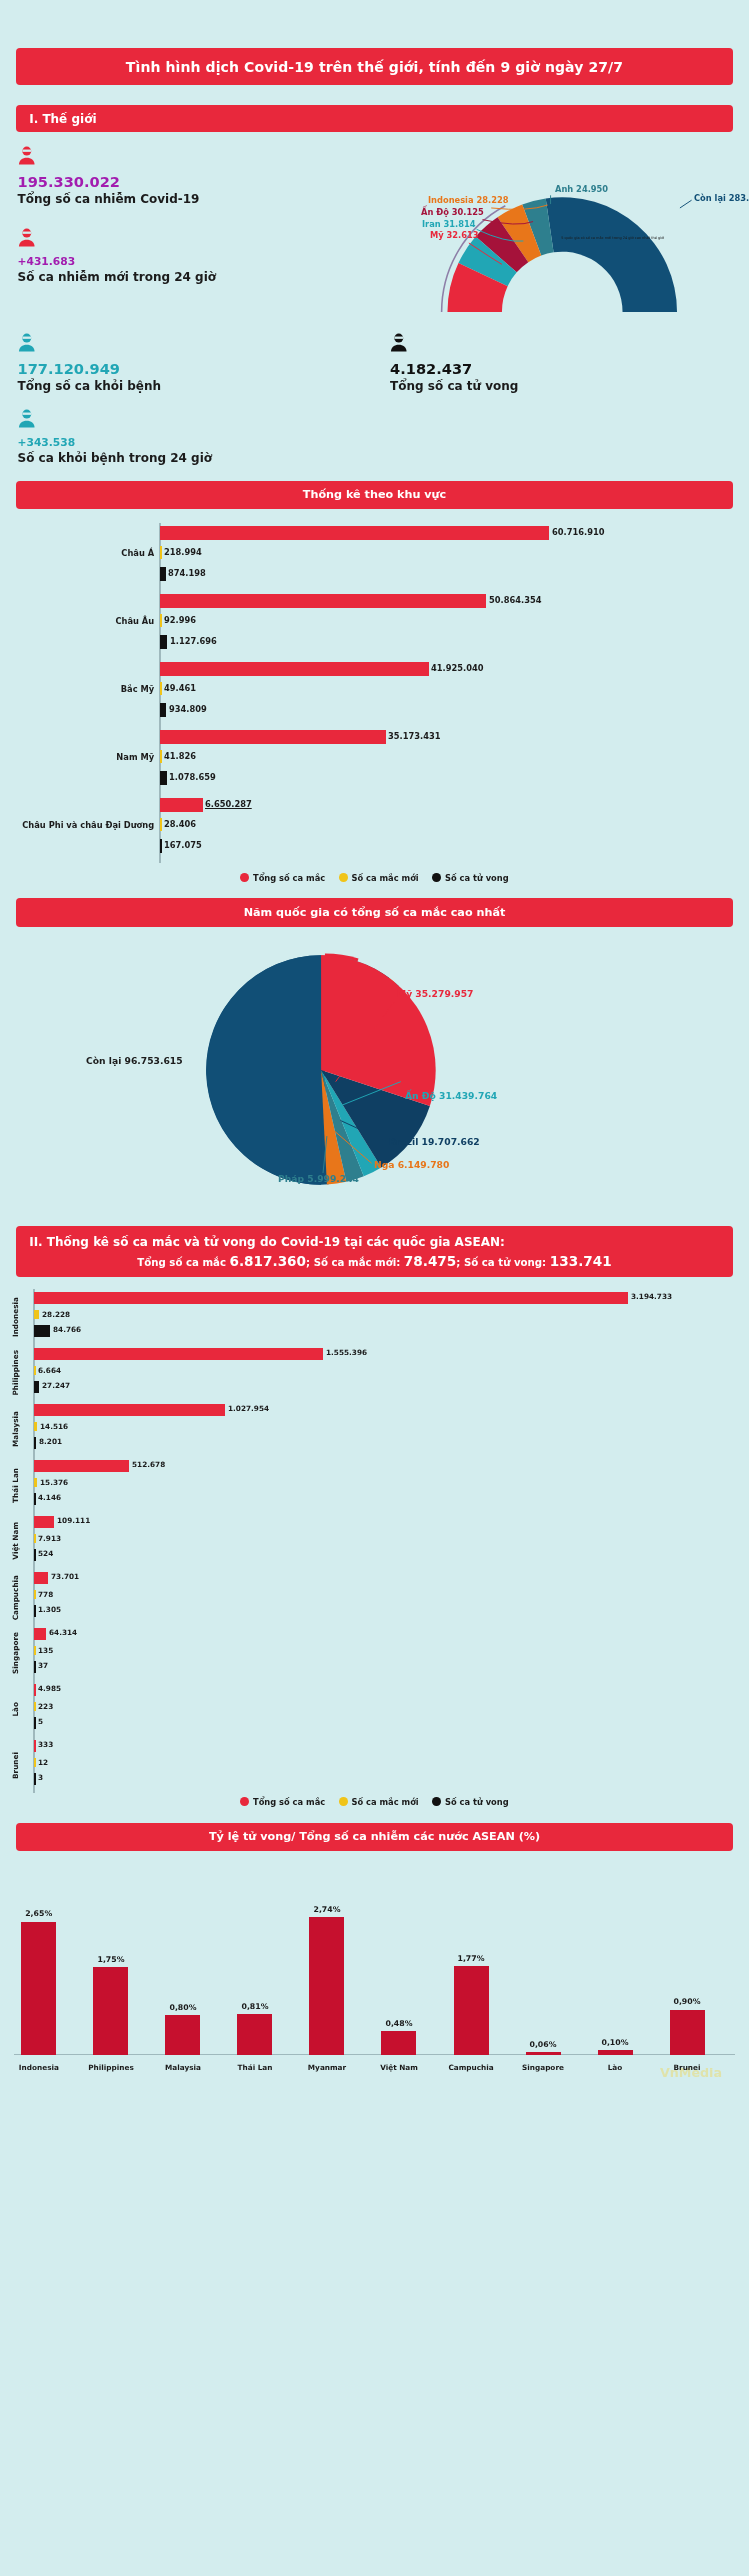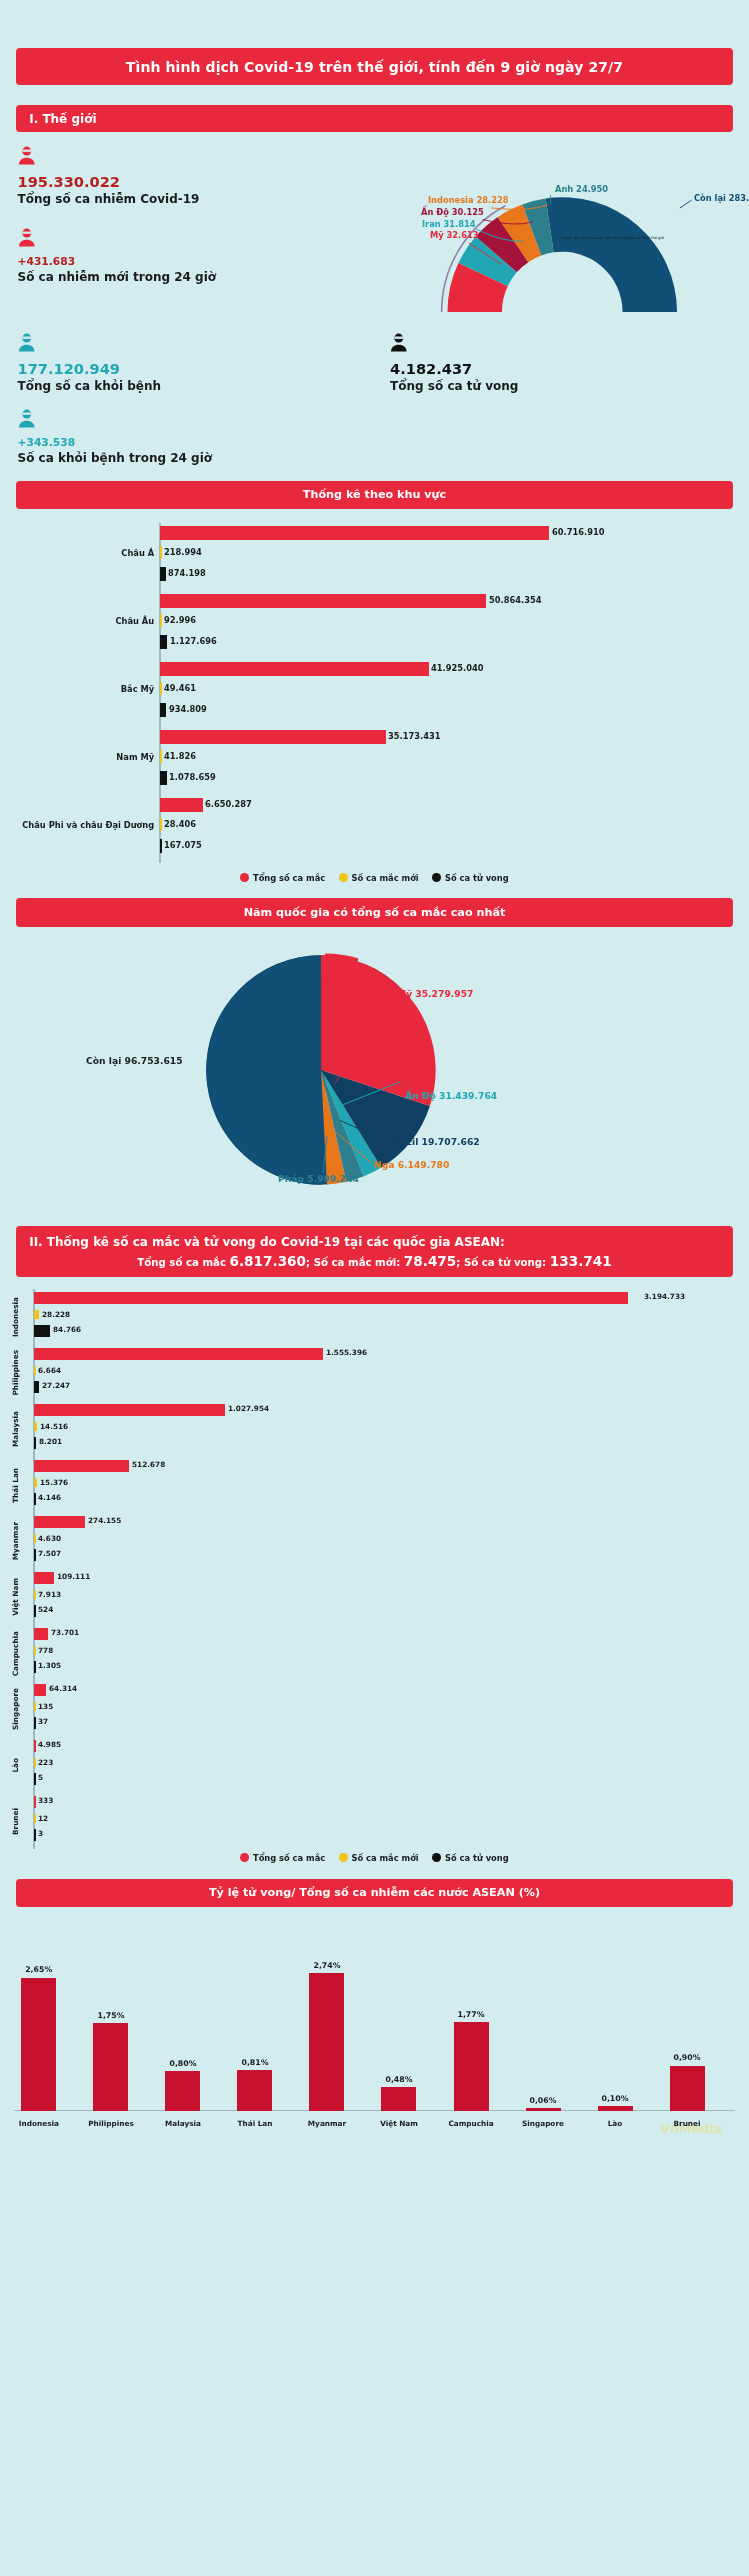--- a/index.html
+++ b/index.html
@@ -26,21 +26,21 @@
   .asean-banner .big { font-size:13.6px; font-weight:700; }
 
   
   .stats-wrap { position:relative; padding: 13.6px 0 0 0; }
   .stat { padding-left:17.5px; }
   .stat .icon { display:block; margin-bottom:4.9px; }
   .stat .num { font-weight:700; line-height:1.1; }
   .stat .lbl { font-weight:700; font-size:12px; margin-top:1.9px; color:#1b1b1b;}
   .num-big { font-size:14.6px; }
   .num-small { font-size:10.7px; }
-  .c-red { color:#b91c1c; }
+  .c-red { color:#a21caf; }
   .c-teal { color:#21a6b5; }
   .c-black { color:#111; }
 
   .row2 { display:flex; margin-top:15.6px; }
   .row2 > div { width:50%; }
   .row2 .stat.right { padding-left:15.6px; }
 
   .grid-top { display:flex; }
   .grid-top .left { width:321px; }
   .grid-top .right { width:428px; position:relative; }
@@ -262,21 +262,21 @@
         <div class="bval" style="left: 388px; top: 3.9px;">35.173.431</div>
         <div class="bar newc" style="width: 1.9px; background: rgb(240, 196, 25);"></div>
         <div class="bval" style="left: 164px; top: 24px;">41.826</div>
         <div class="bar death" style="width: 7px; background: rgb(17, 17, 17);"></div>
         <div class="bval" style="left: 169px; top: 45px;">1.078.659</div>
       </div>
       <div class="regionrow">
         <div class="axis"></div>
         <div class="rlabel" style="right: 591px;">Châu Phi và châu Đại Dương</div>
         <div class="bar total" style="width: 43px; background: rgb(232, 40, 60);"></div>
-        <div class="bval" style="left: 205px; top: 3.9px;">6.650.287</div>
+        <div class="bval" style="left: 205px; top: 3.9px; text-decoration: underline;">6.650.287</div>
         <div class="bar newc" style="width: 1.9px; background: rgb(240, 196, 25);"></div>
         <div class="bval" style="left: 164px; top: 24px;">28.406</div>
         <div class="bar death" style="width: 1.9px; background: rgb(17, 17, 17);"></div>
         <div class="bval" style="left: 164px; top: 45px;">167.075</div>
       </div>
     </div>
 
   <div class="legend">
     <span><span class="dot r"></span><span>Tổng số ca mắc</span></span>
     <span><span class="dot y"></span><span>Số ca mắc mới</span></span>
@@ -342,21 +342,21 @@
     </div>
   </div>
 
   <div class="aseanchart" id="asean-chart">
       <div class="arow">
         <div class="aaxis"></div>
         <div class="acountry">
           <span>Indonesia</span>
         </div>
         <div class="abar t" style="width: 594px; background: rgb(232, 40, 60);"></div>
-        <div class="aval" style="left: 644px; top: 2.9px;">3.194.733</div>
+        <div class="aval" style="left: 631px; top: 2.9px;">3.194.733</div>
         <div class="abar n" style="width: 5.2px; background: rgb(240, 196, 25);"></div>
         <div class="aval" style="left: 42px; top: 20.4px;">28.228</div>
         <div class="abar d" style="width: 15.8px; background: rgb(17, 17, 17);"></div>
         <div class="aval" style="left: 53px; top: 36px;">84.766</div>
       </div>
       <div class="arow">
         <div class="aaxis"></div>
         <div class="acountry">
           <span>Philippines</span>
         </div>
@@ -383,32 +383,20 @@
         <div class="aaxis"></div>
         <div class="acountry">
           <span>Thái Lan</span>
         </div>
         <div class="abar t" style="width: 95px; background: rgb(232, 40, 60);"></div>
         <div class="aval" style="left: 132px; top: 2.9px;">512.678</div>
         <div class="abar n" style="width: 2.9px; background: rgb(240, 196, 25);"></div>
         <div class="aval" style="left: 40px; top: 20.4px;">15.376</div>
         <div class="abar d" style="width: 1.5px; background: rgb(17, 17, 17);"></div>
         <div class="aval" style="left: 38px; top: 36px;">4.146</div>
-      </div>
-      <div class="arow">
-        <div class="aaxis"></div>
-        <div class="acountry">
-          <span>Myanmar</span>
-        </div>
-        <div class="abar t" style="width: 51px; background: rgb(232, 40, 60);"></div>
-        <div class="aval" style="left: 88px; top: 2.9px;">274.155</div>
-        <div class="abar n" style="width: 1.5px; background: rgb(240, 196, 25);"></div>
-        <div class="aval" style="left: 38px; top: 20.4px;">4.630</div>
-        <div class="abar d" style="width: 1.5px; background: rgb(17, 17, 17);"></div>
-        <div class="aval" style="left: 38px; top: 36px;">7.507</div>
       </div>
       <div class="arow">
         <div class="aaxis"></div>
         <div class="acountry">
           <span>Việt Nam</span>
         </div>
         <div class="abar t" style="width: 20px; background: rgb(232, 40, 60);"></div>
         <div class="aval" style="left: 57px; top: 2.9px;">109.111</div>
         <div class="abar n" style="width: 1.5px; background: rgb(240, 196, 25);"></div>
         <div class="aval" style="left: 38px; top: 20.4px;">7.913</div>

